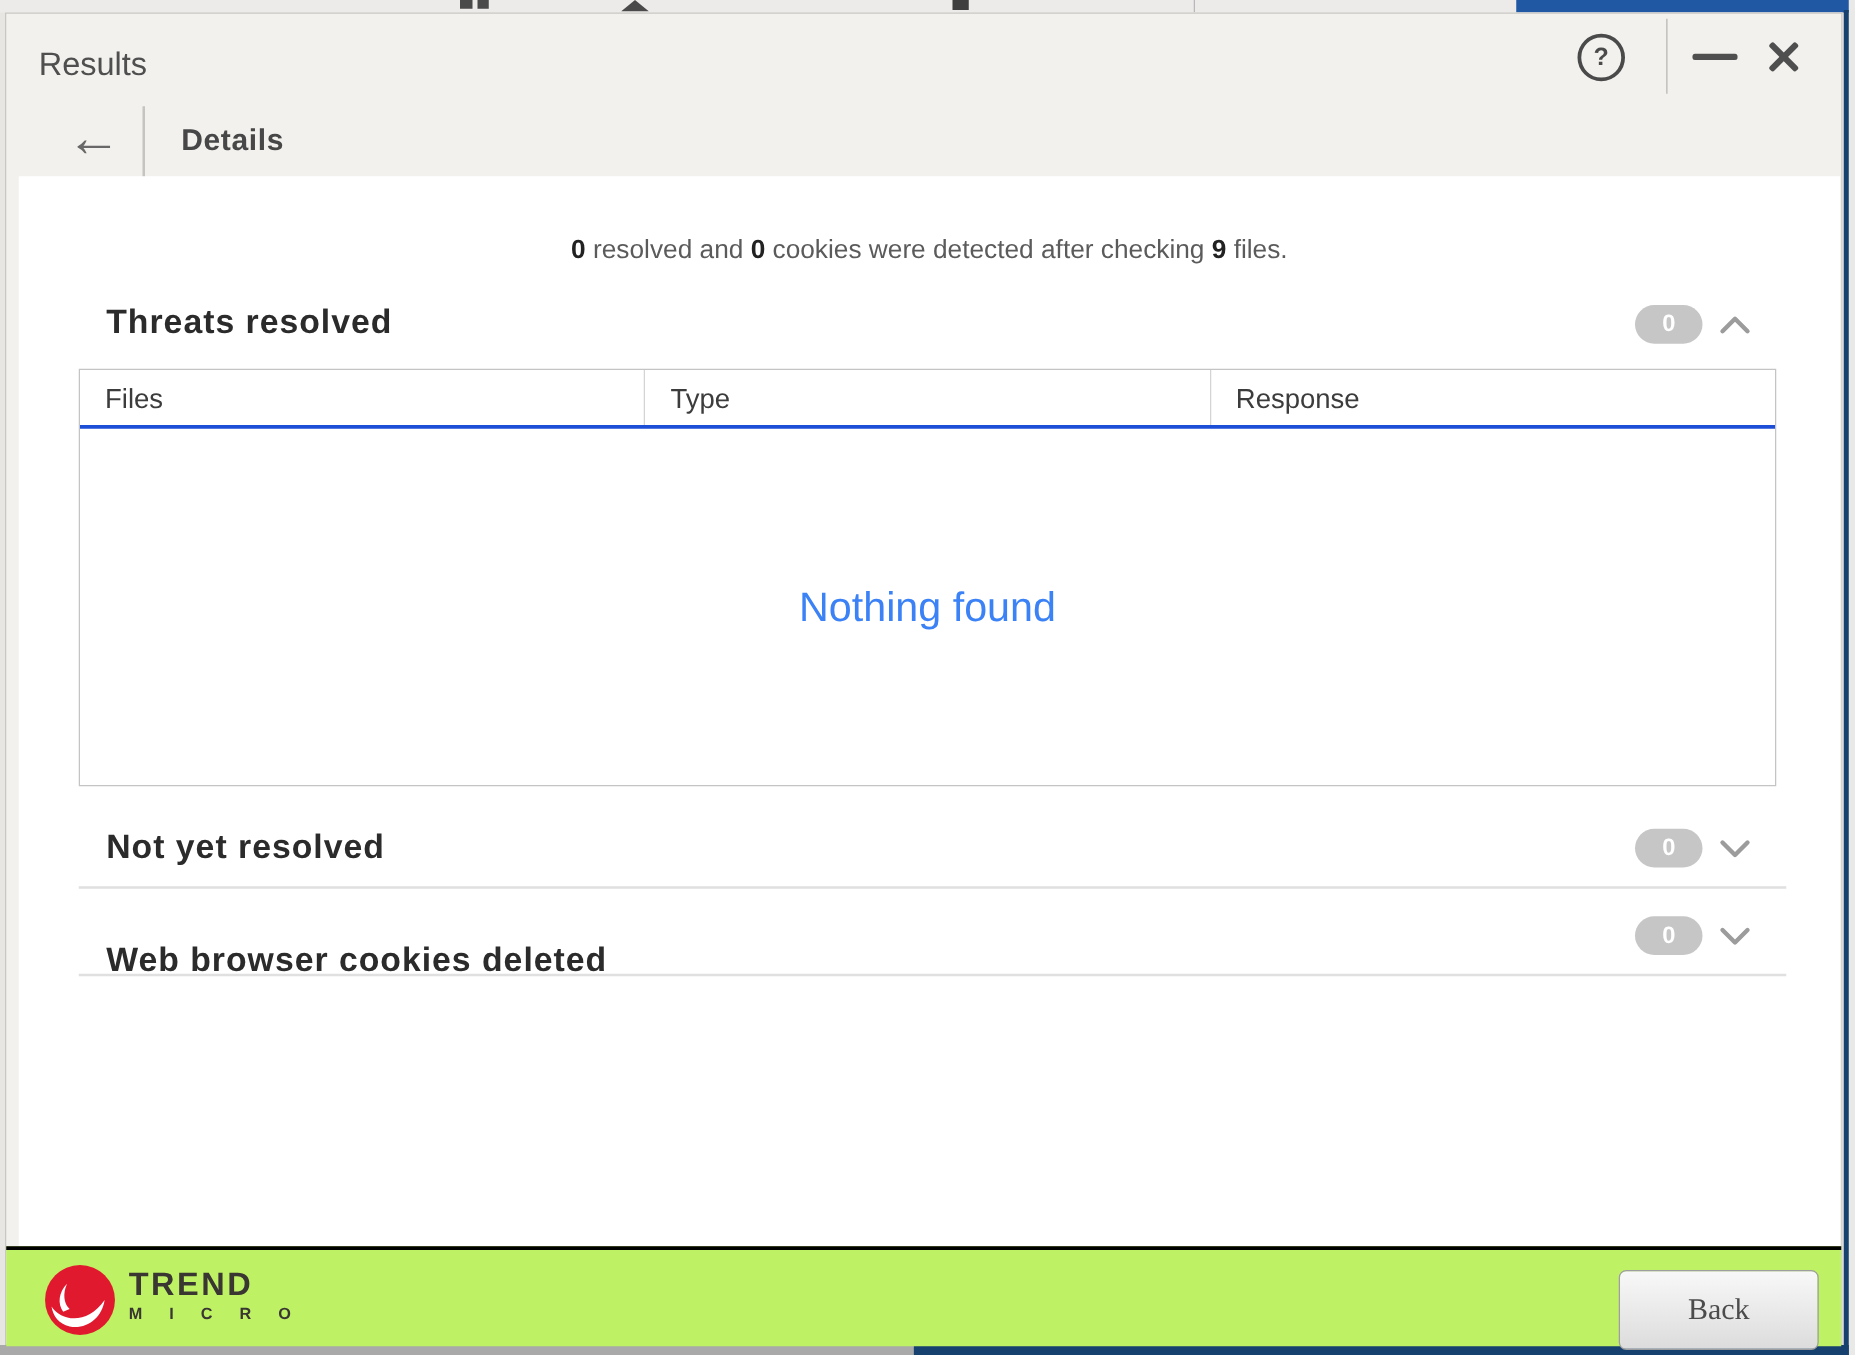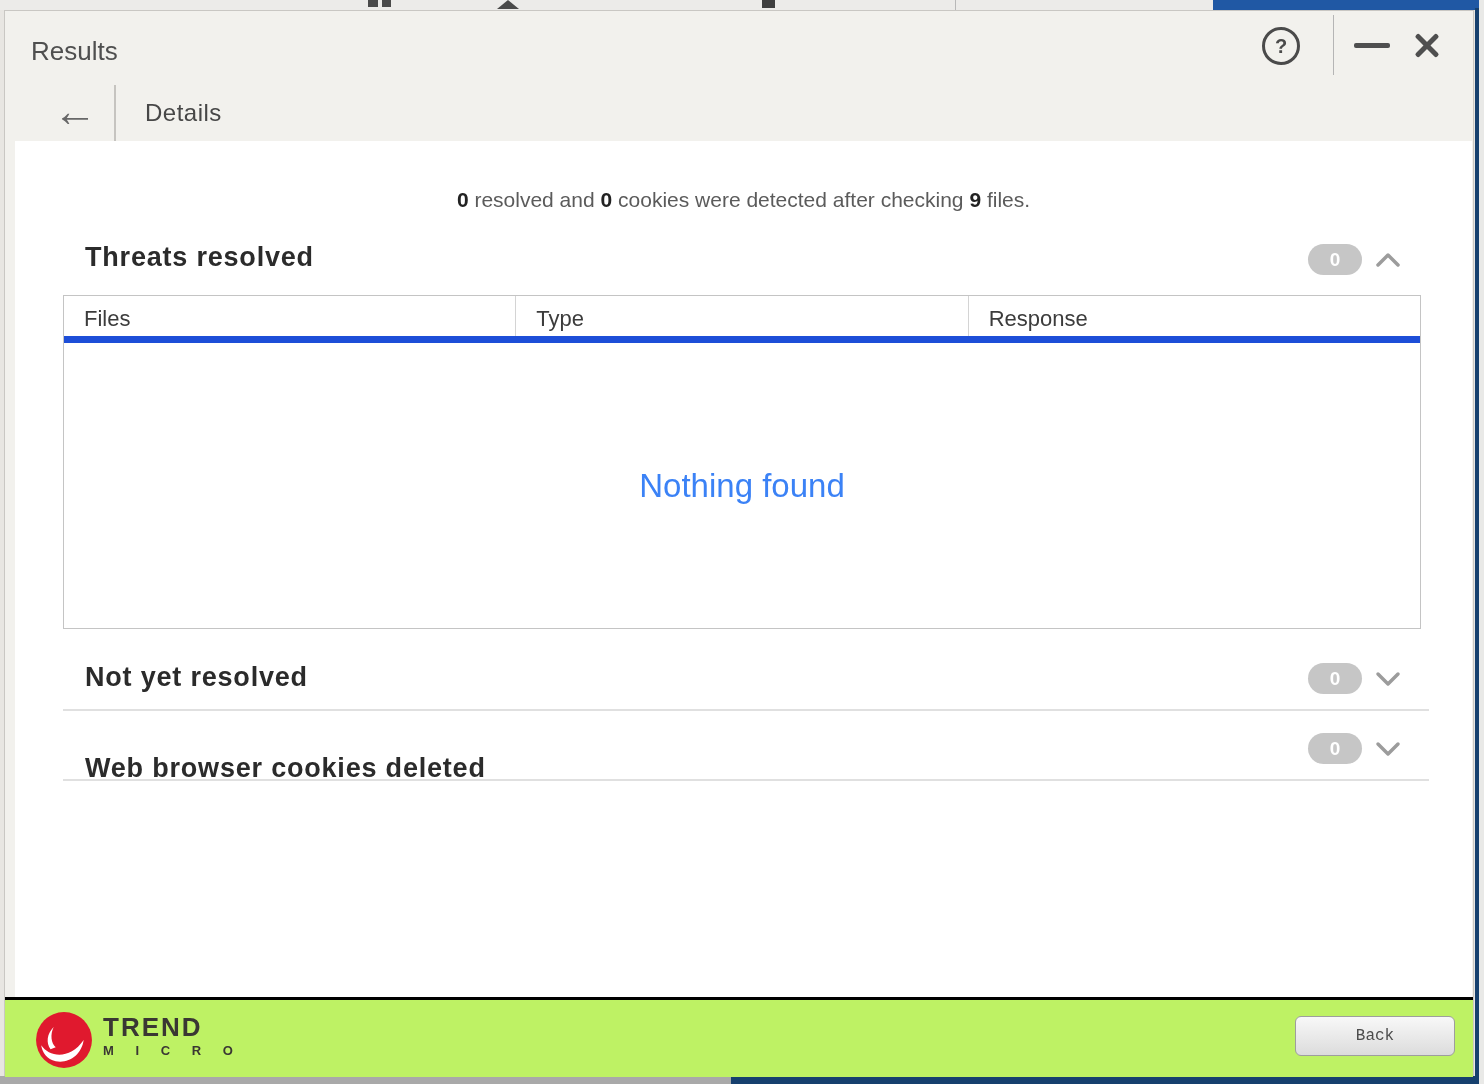--- a/index.html
+++ b/index.html
@@ -37,21 +37,21 @@
     background:#4f4f4f; border-radius:2px; }
   .close-btn { left:1406px; top:18px; width:32px; height:32px; cursor:pointer; }
   .close-btn .b1,.close-btn .b2 { position:absolute; left:1px; top:14px; width:30px;
     height:5px; background:#4f4f4f; border-radius:2px; }
   .close-btn .b1 { transform:rotate(45deg); }
   .close-btn .b2 { transform:rotate(-45deg); }
 
   .back-arrow { left:44px; top:74px; width:52px; height:52px; font-size:44px;
     font-weight:700; color:#686868; line-height:52px; text-align:center; cursor:pointer; }
   .nav-divider { left:109px; top:74px; width:2px; height:60px; background:#c6c4c0; }
-  .details-title { left:140px; top:88px; font-size:24px; font-weight:400;
+  .details-title { left:140px; top:88px; font-size:24px; font-weight:700;
     color:#474747; letter-spacing:0.5px; line-height:28px; }
 
   
   .panel { left:10px; top:130px; width:1457px; height:856px; background:#ffffff; }
 
   .summary { left:0; top:46px; width:100%; text-align:center; font-size:21px;
     color:#5b5b5b; line-height:26px; }
   .summary b { color:#222222; font-weight:700; }
 
   .sec-label { font-size:27px; font-weight:700; color:#2b2b2b;
@@ -67,44 +67,44 @@
   .sec2-badge { left:1293px; top:522px; }
   .sec3-badge { left:1293px; top:592px; }
 
   .chev { width:30px; height:22px; cursor:pointer; }
   .sec1-chev { left:1358px; top:108px; }
   .sec2-chev { left:1358px; top:527px; }
   .sec3-chev { left:1358px; top:597px; }
 
   .rtable { left:48px; top:154px; width:1358px; height:334px;
     border:1px solid #c4c4c4; background:#fff; }
-  .rtable .thead { display:flex; height:47px; border-bottom:7px solid #1d4ed8; }
+  .rtable .thead { display:flex; height:47px; border-bottom:3px solid #1d4ed8; }
   .rtable .th { flex:1; font-size:22px; color:#3c3c3c; line-height:46px;
     padding-left:20px; border-right:1px solid #d4d4d4; }
   .rtable .th:last-child { border-right:none; }
   .rtable .tbody { height:285px; display:flex; align-items:center; justify-content:center; }
   .empty-msg { font-size:33px; color:#3b82f6; }
 
   .row-line { height:2px; background:#e0e0e0; }
   .row2-line { left:48px; top:568px; width:1366px; }
   .row3-line { left:48px; top:638px; width:1366px; }
 
   
   .footer { left:0; top:986px; width:1468px; height:80px; background:#bef264;
     border-top:3px solid #000000; }
   .logo { left:30px; top:11px; width:58px; height:58px; }
   .brand { left:98px; top:13px; }
   .brand-1 { font-size:26px; font-weight:700; color:#3a3733; letter-spacing:2px; line-height:28px; }
   .brand-2 { font-size:13px; font-weight:700; color:#3a3733; letter-spacing:9px;
     line-height:16px; margin-top:2px; }
-  .back-button { left:1290px; top:16px; width:160px; height:40px;
+  .back-button { left:1290px; top:16px; width:160px; height:64px;
     background:linear-gradient(#f8f8f8,#dcdcdc); border:1px solid #9e9e9e;
-    border-radius:6px; font-size:16px; color:#4c4c4c;
+    border-radius:6px; font-size:24px; color:#4c4c4c;
     display:flex; align-items:center; justify-content:center; cursor:pointer;
-    font-family:Liberation Mono, monospace; }
+    font-family:Liberation Serif, serif; }
 </style>
 </head>
 <body>
 
 <div class="abs top-strip">
   <div class="abs ts-frag-a1"></div>
   <div class="abs ts-frag-a2"></div>
   <div class="abs ts-frag-tri"></div>
   <div class="abs ts-frag-sq"></div>
   <div class="abs ts-vline"></div>

